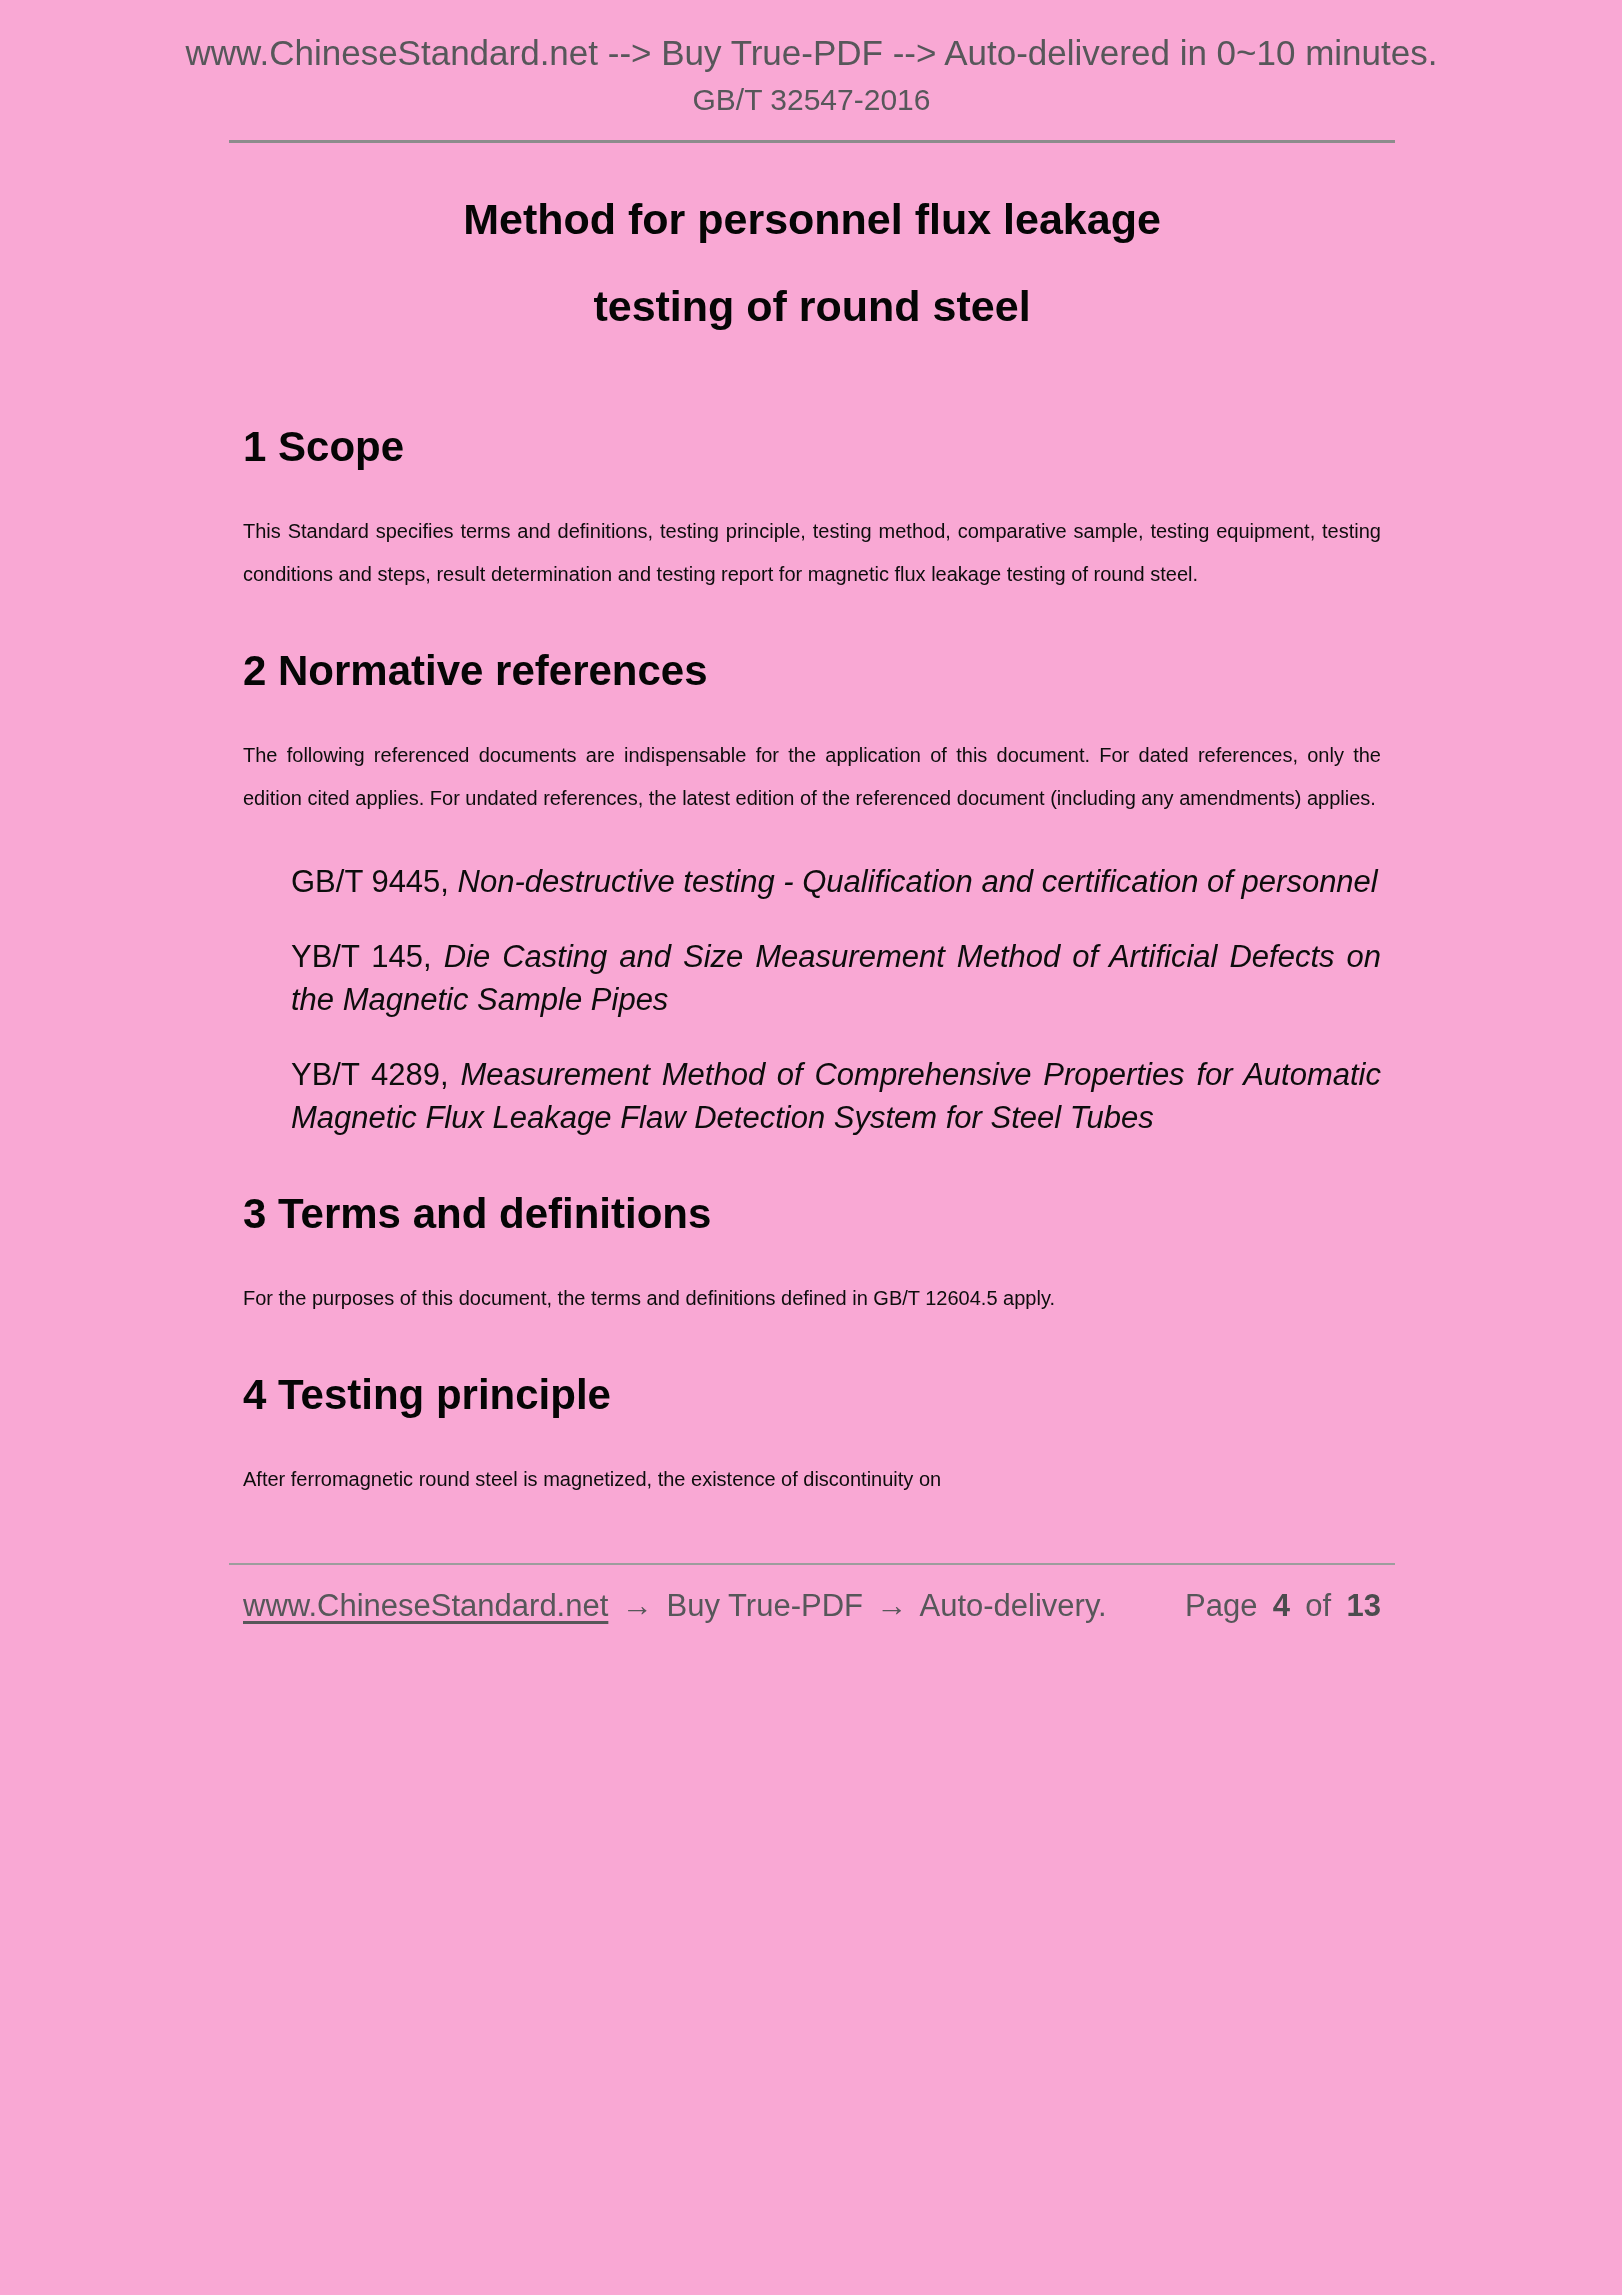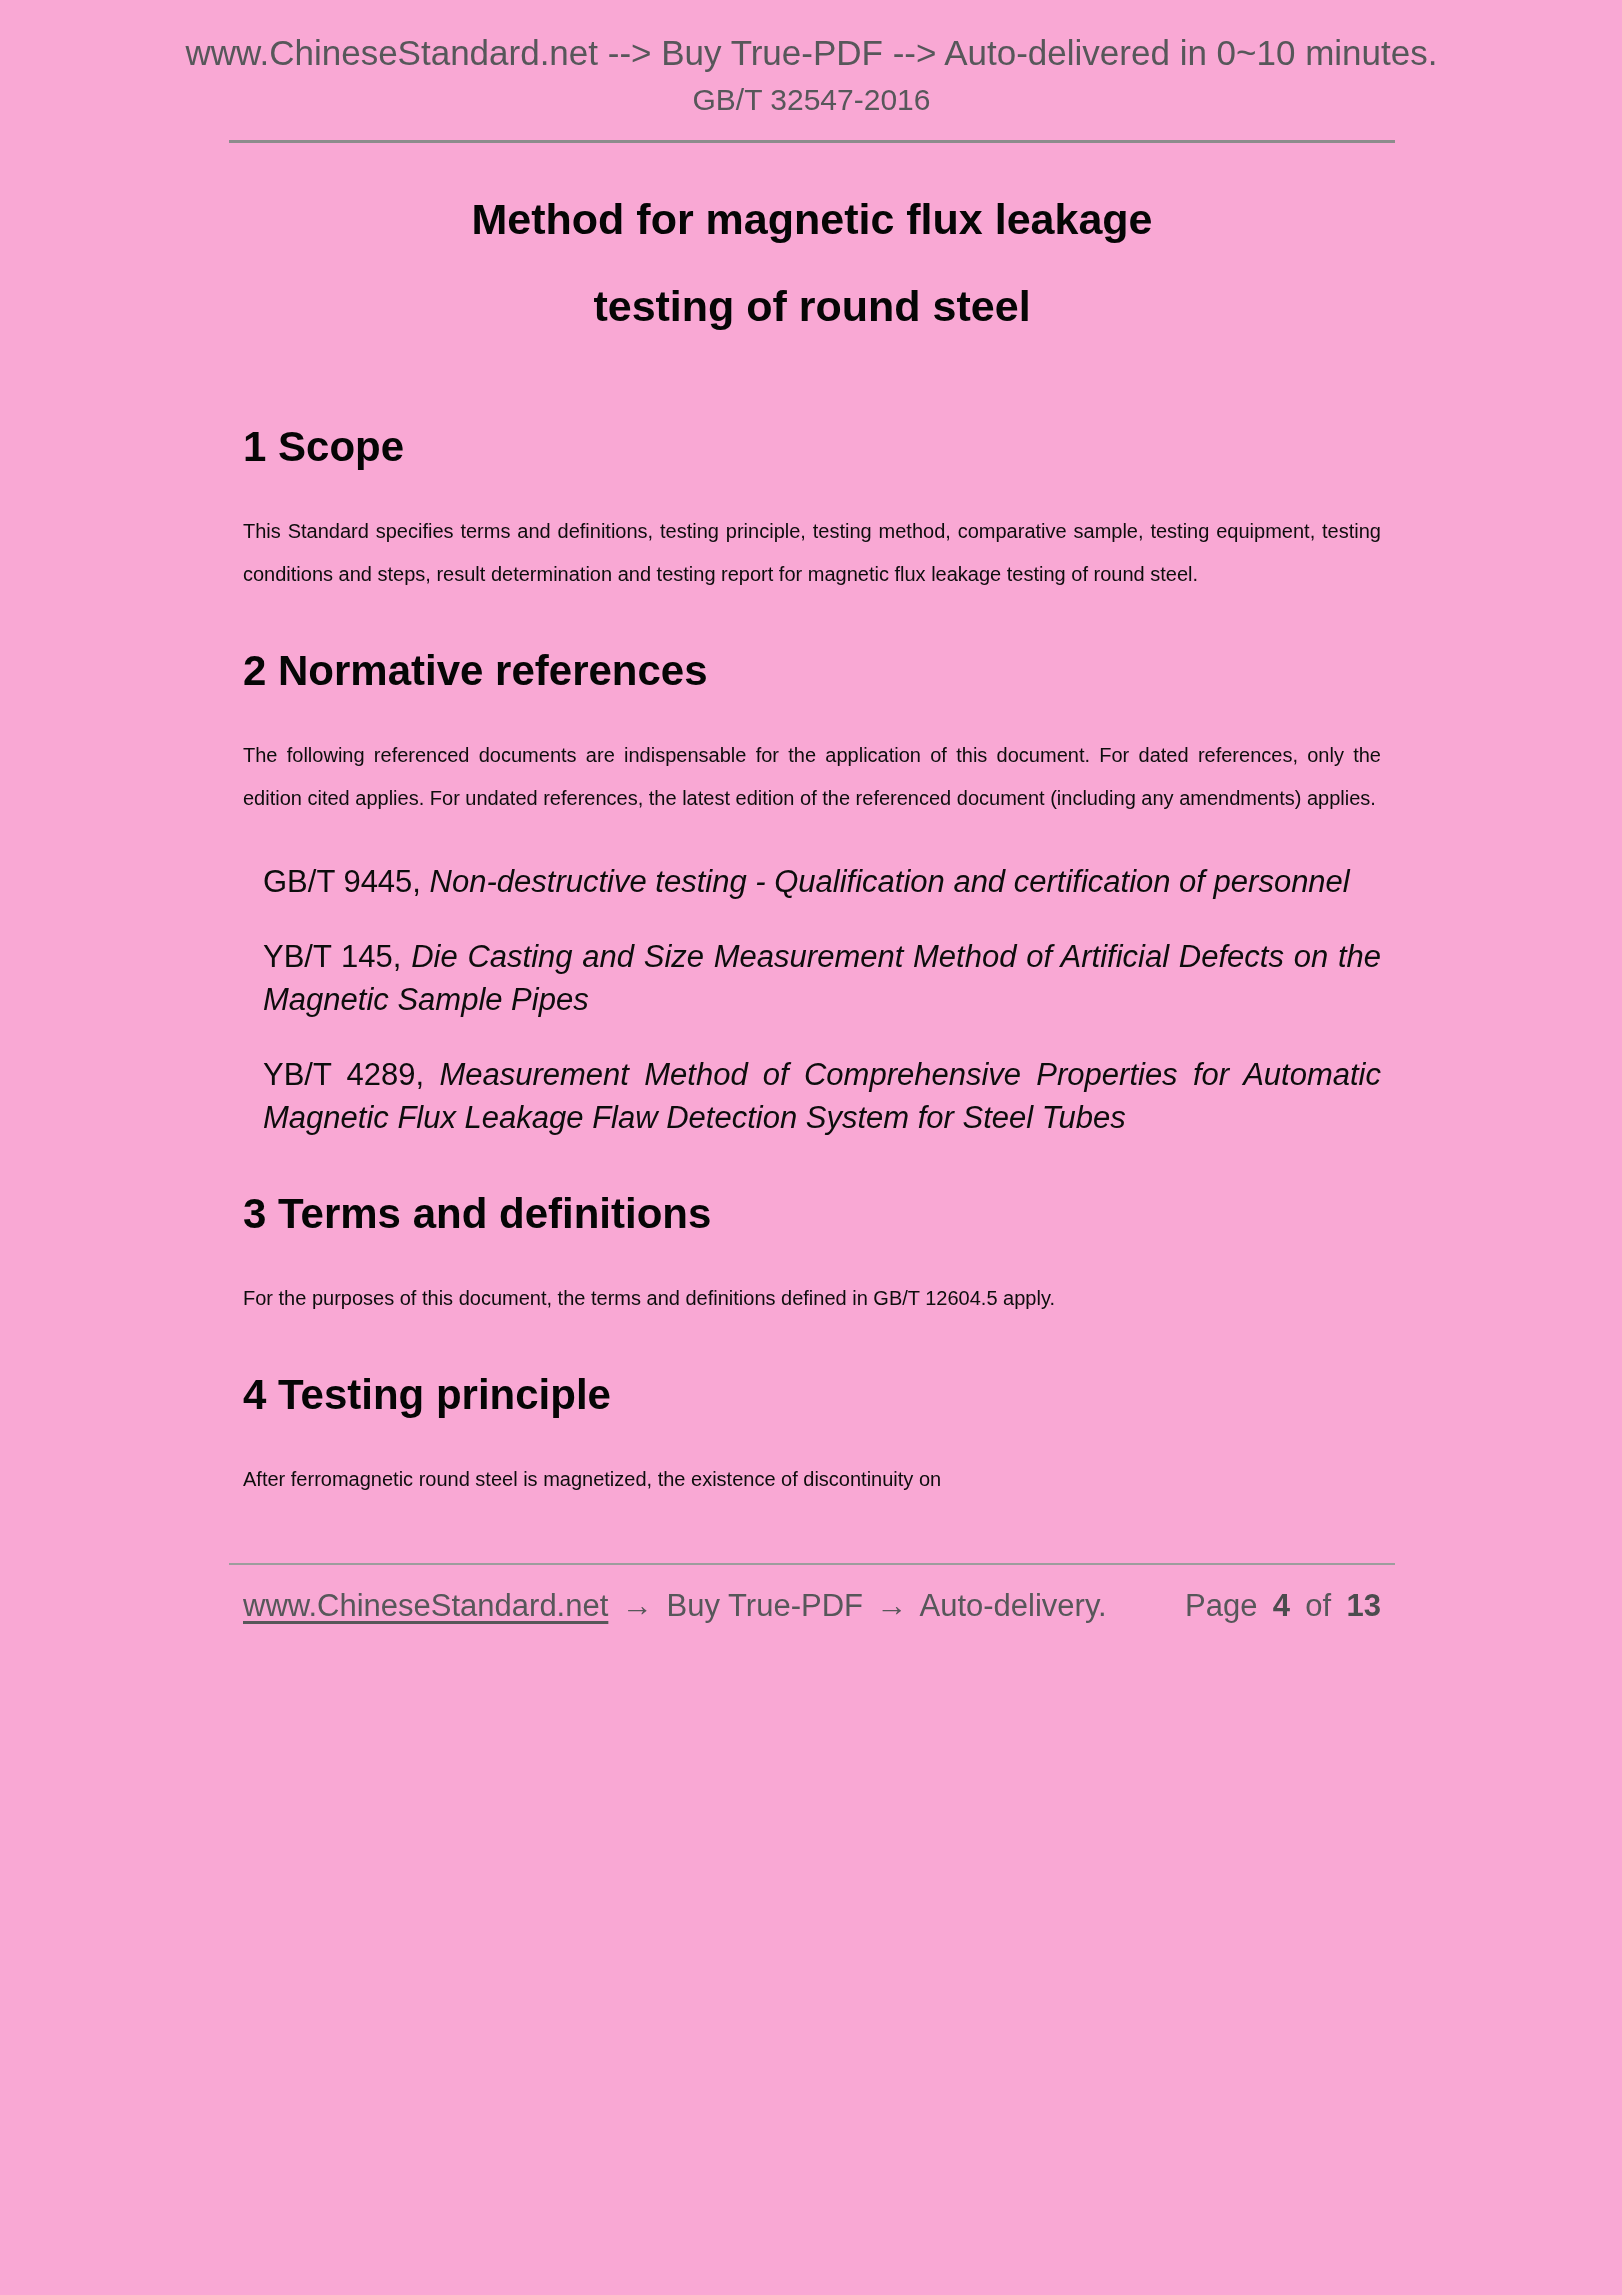--- a/index.html
+++ b/index.html
@@ -41,21 +41,21 @@
   .para {
     margin-top: 38px;
     font-size: 20px;
     line-height: 43px;
     text-align: justify;
     text-align-last: left;
   }
   .para + .para { margin-top: 37px; }
   .ref {
     margin-top: 32px;
-    margin-left: 20px;
+    margin-left: 48px;
     font-size: 31px;
     line-height: 43px;
     text-align: justify;
     text-align-last: left;
   }
   .ref.first { margin-top: 40px; }
   .ref-title { font-style: italic; }
   
   .rule-bottom {
     width: 1166px; height: 2.5px; background: #9d9d9d;
@@ -84,21 +84,21 @@
   <div class="header">
     <div class="header-line1">www.ChineseStandard.net --&gt; Buy True-PDF --&gt; Auto-delivered in 0~10 minutes.</div>
     <div class="header-line2">GB/T 32547-2016</div>
   </div>
 
   <div class="rule-top"></div>
 
   <div class="content">
 
     <div class="doc-title">
-      <div>Method for magnetic flux leakage</div>
+      <div>Method for personnel flux leakage</div>
       <div>testing of round steel</div>
     </div>
 
     <div class="sec-heading first">1 Scope</div>
     <div class="para">This Standard specifies terms and definitions, testing principle, testing method, comparative sample, testing equipment, testing conditions and steps, result determination and testing report for magnetic flux leakage testing of round steel.</div>
 
     <div class="sec-heading">2 Normative references</div>
     <div class="para">The following referenced documents are indispensable for the application of this document. For dated references, only the edition cited applies. For undated references, the latest edition of the referenced document (including any amendments) applies.</div>
 
     <div class="ref first"><span>GB/T 9445,</span> <span class="ref-title">Non-destructive testing - Qualification and certification of personnel</span></div>

